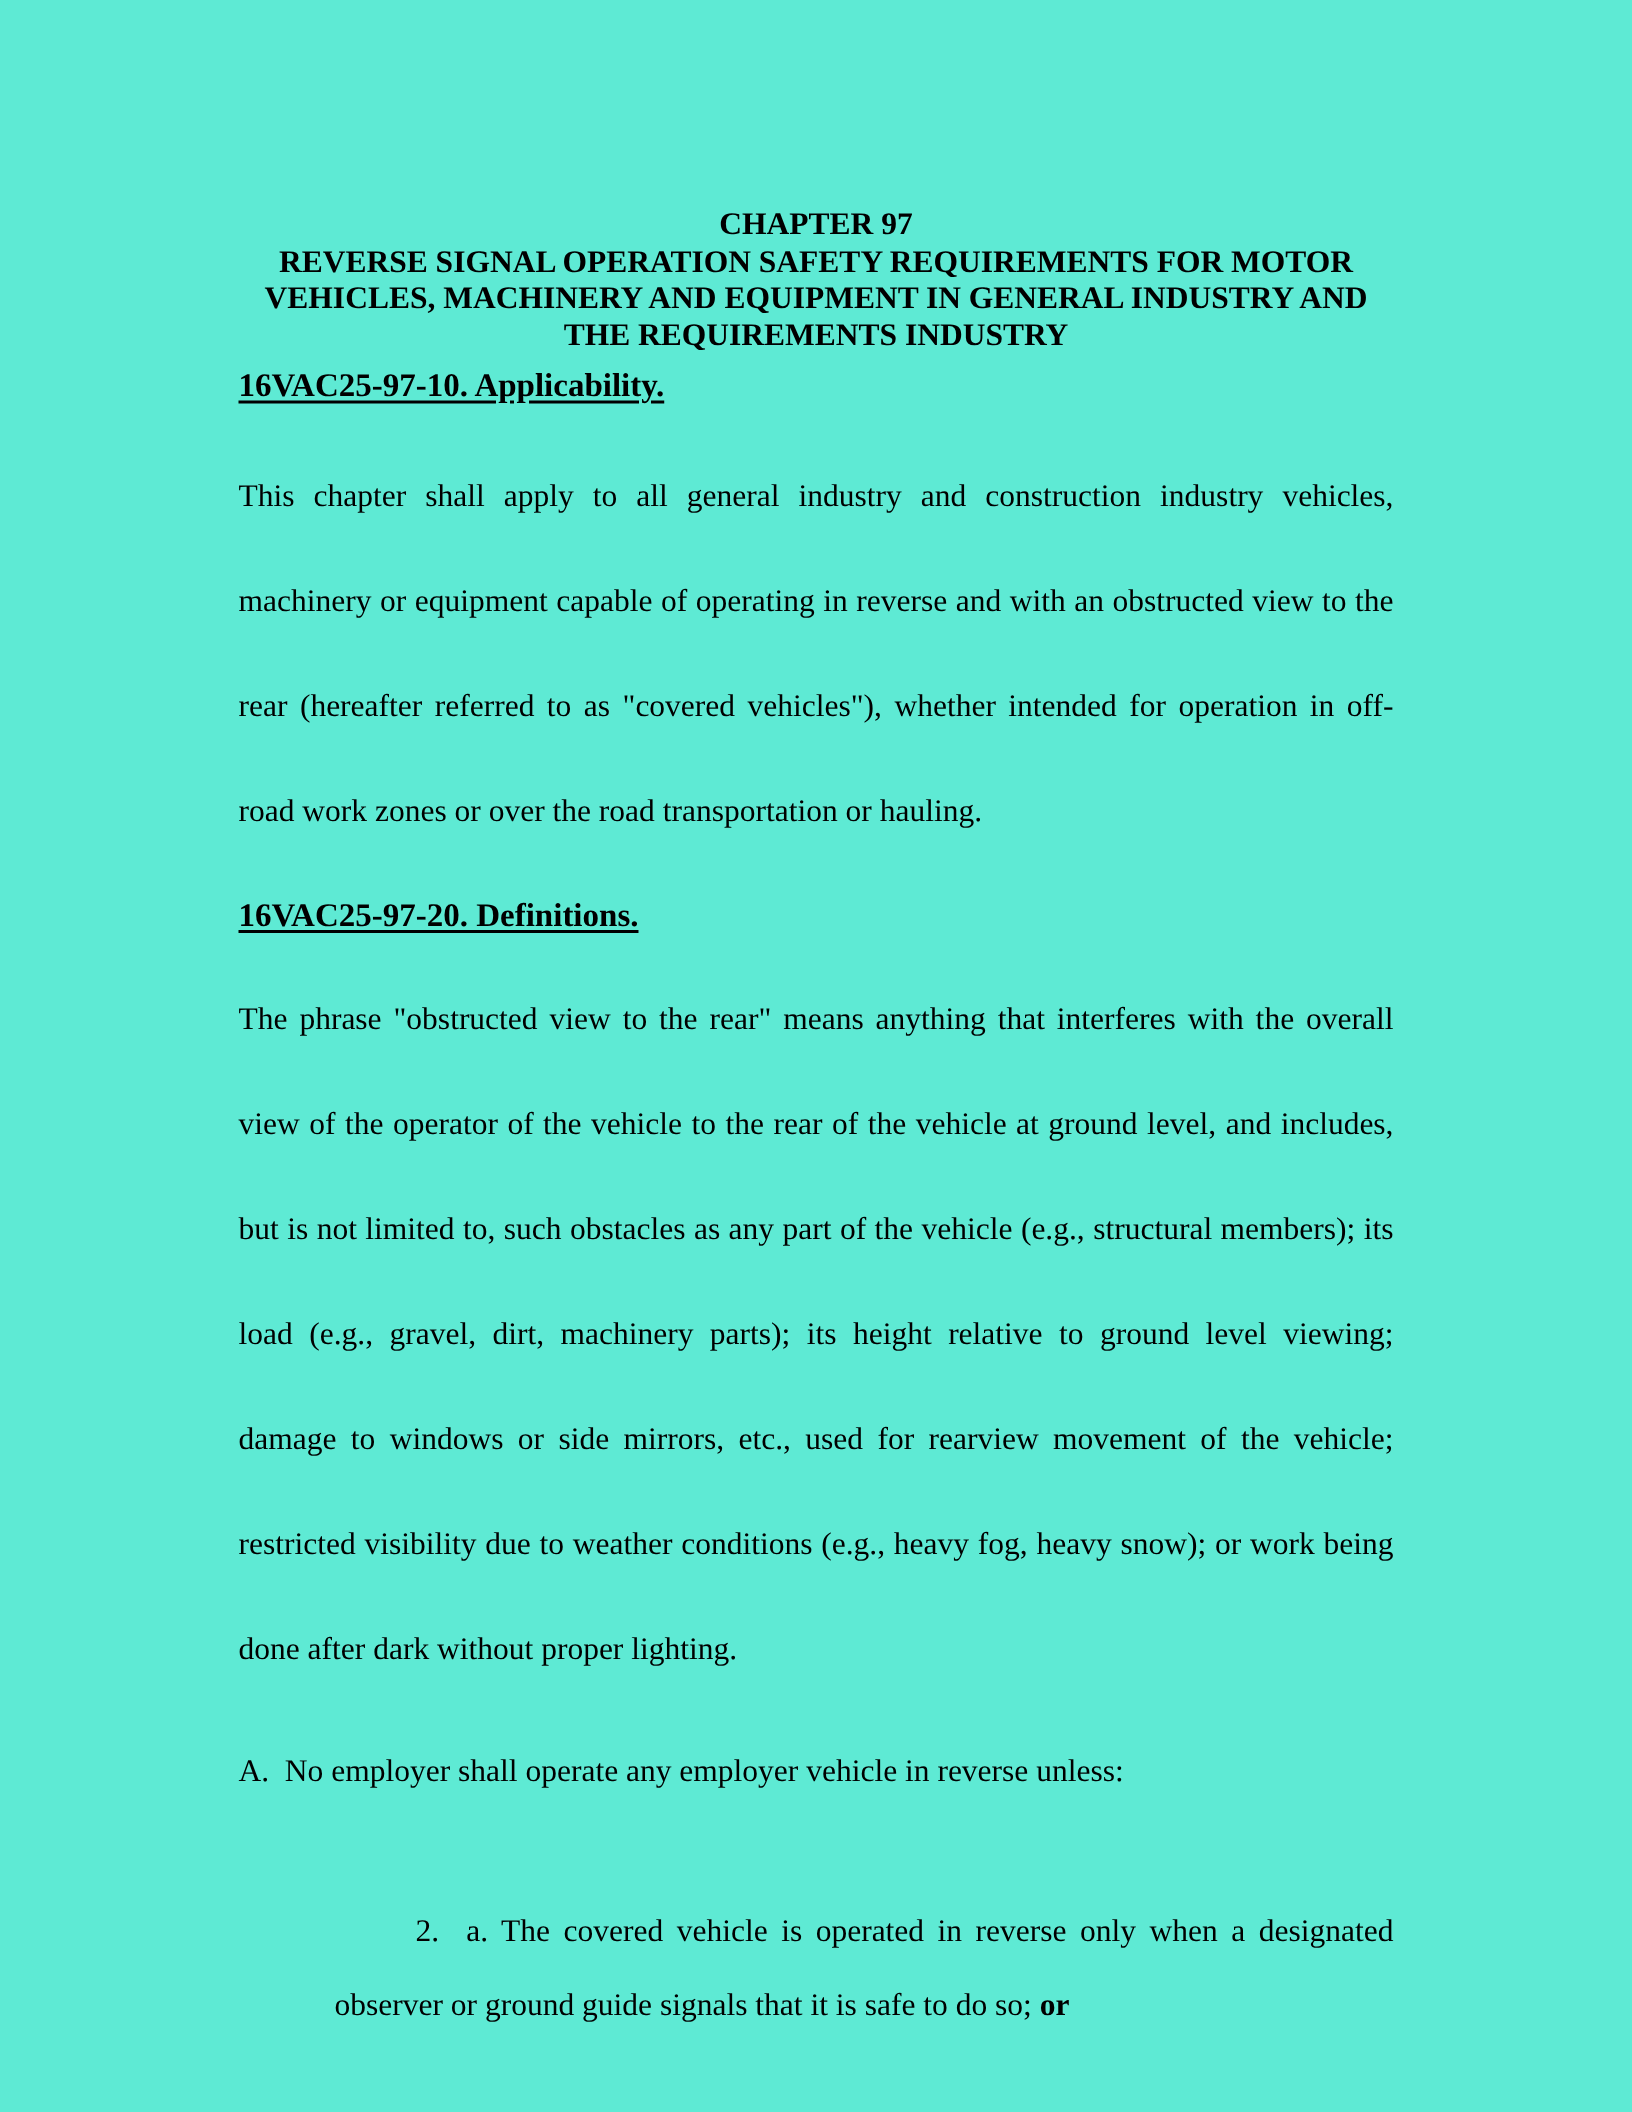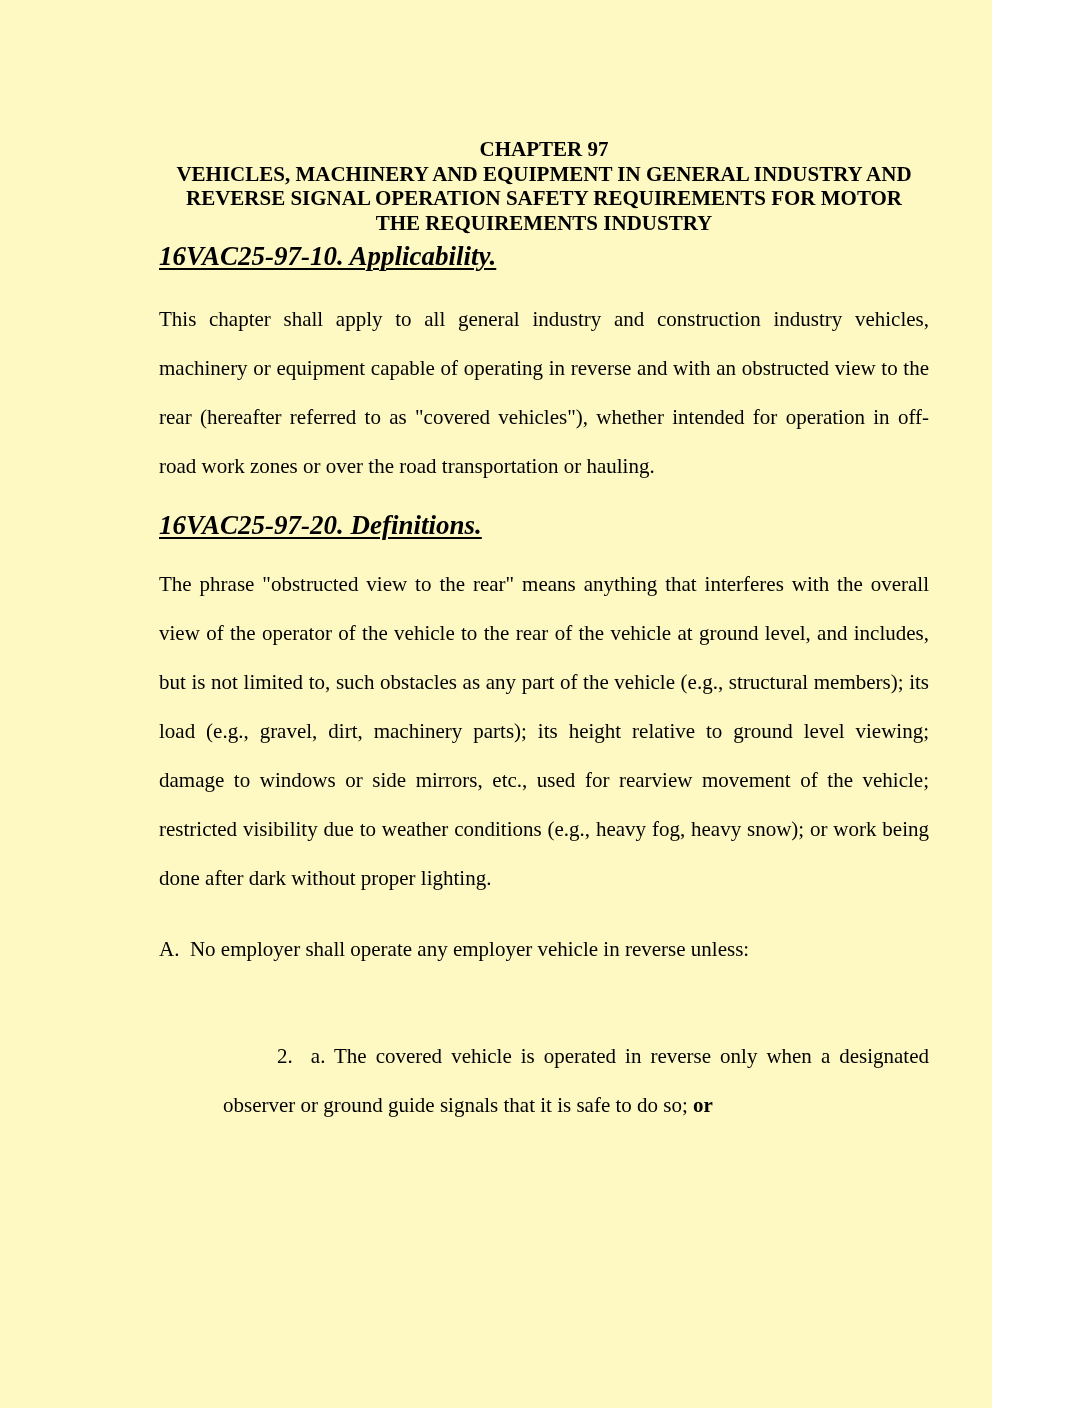--- a/index.html
+++ b/index.html
@@ -2,55 +2,54 @@
 <html><head>
 <meta charset="utf-8">
 <style>
   html, body {
     margin: 0;
     padding: 0;
     background: #ffffff;
   }
   .page {
     position: relative;
-    width: 992px;
+    width: 1088px;
     height: 1408px;
-    background: #fef9c3;
+    background: #5eead4;
     overflow: hidden;
   }
   .content {
     position: absolute;
     left: 159px;
     top: 0;
     width: 770px;
     padding-top: 137px;
     font-family: "Liberation Serif", "DejaVu Serif", serif;
     font-size: 21px;
     color: #000000;
   }
   .doc-title {
     text-align: center;
     font-weight: bold;
     line-height: 24.7px;
   }
   .sec-heading {
-    font-size: 27px;
+    font-size: 22px;
     font-weight: bold;
     line-height: 25px;
     margin: 0;
-    font-style: italic;
   }
   .sec-heading .hd-text {
     text-decoration: underline;
     text-decoration-thickness: 2px;
     text-underline-offset: 3px;
   }
   .body-para {
     margin: 0;
-    line-height: 49px;
+    line-height: 70px;
     text-align: justify;
   }
   .intro-line {
     margin: 0;
     line-height: 49px;
     white-space: pre-wrap;
   }
   .list-item {
     margin: 0 0 0 64px;
     line-height: 49px;
@@ -68,22 +67,22 @@
   .bold-word { font-weight: bold; }
 </style>
 </head>
 <body>
 
 <div class="page">
   <div class="content">
 
     <div class="doc-title">
       <div>CHAPTER 97</div>
+      <div>REVERSE SIGNAL OPERATION SAFETY REQUIREMENTS FOR MOTOR</div>
       <div>VEHICLES, MACHINERY AND EQUIPMENT IN GENERAL INDUSTRY AND</div>
-      <div>REVERSE SIGNAL OPERATION SAFETY REQUIREMENTS FOR MOTOR</div>
       <div>THE REQUIREMENTS INDUSTRY</div>
     </div>
 
     <h2 class="sec-heading h-1">
       <span class="hd-text">16VAC25-97-10. Applicability.</span>
     </h2>
 
     <p class="body-para p-1">This chapter shall apply to all general industry and construction industry vehicles, machinery or equipment capable of operating in reverse and with an obstructed view to the rear (hereafter referred to as "covered vehicles"), whether intended for operation in off-road work zones or over the road transportation or hauling.</p>
 
     <h2 class="sec-heading h-2">

